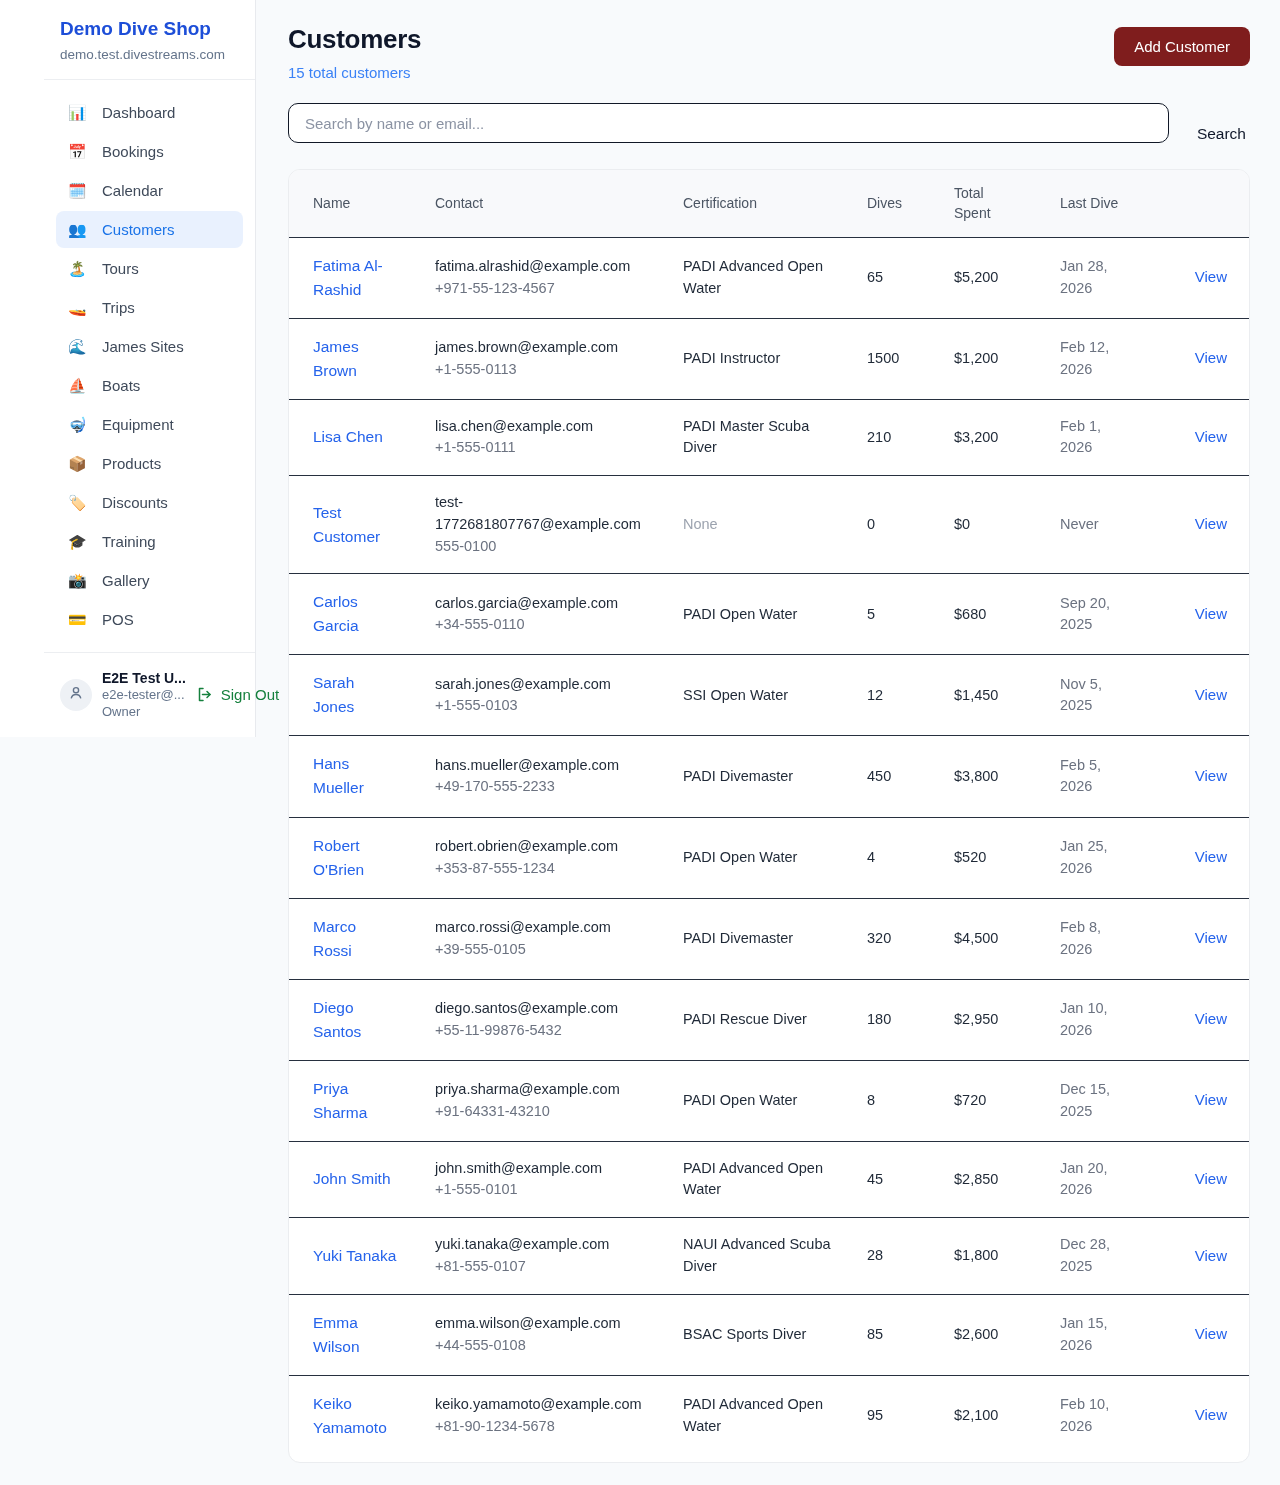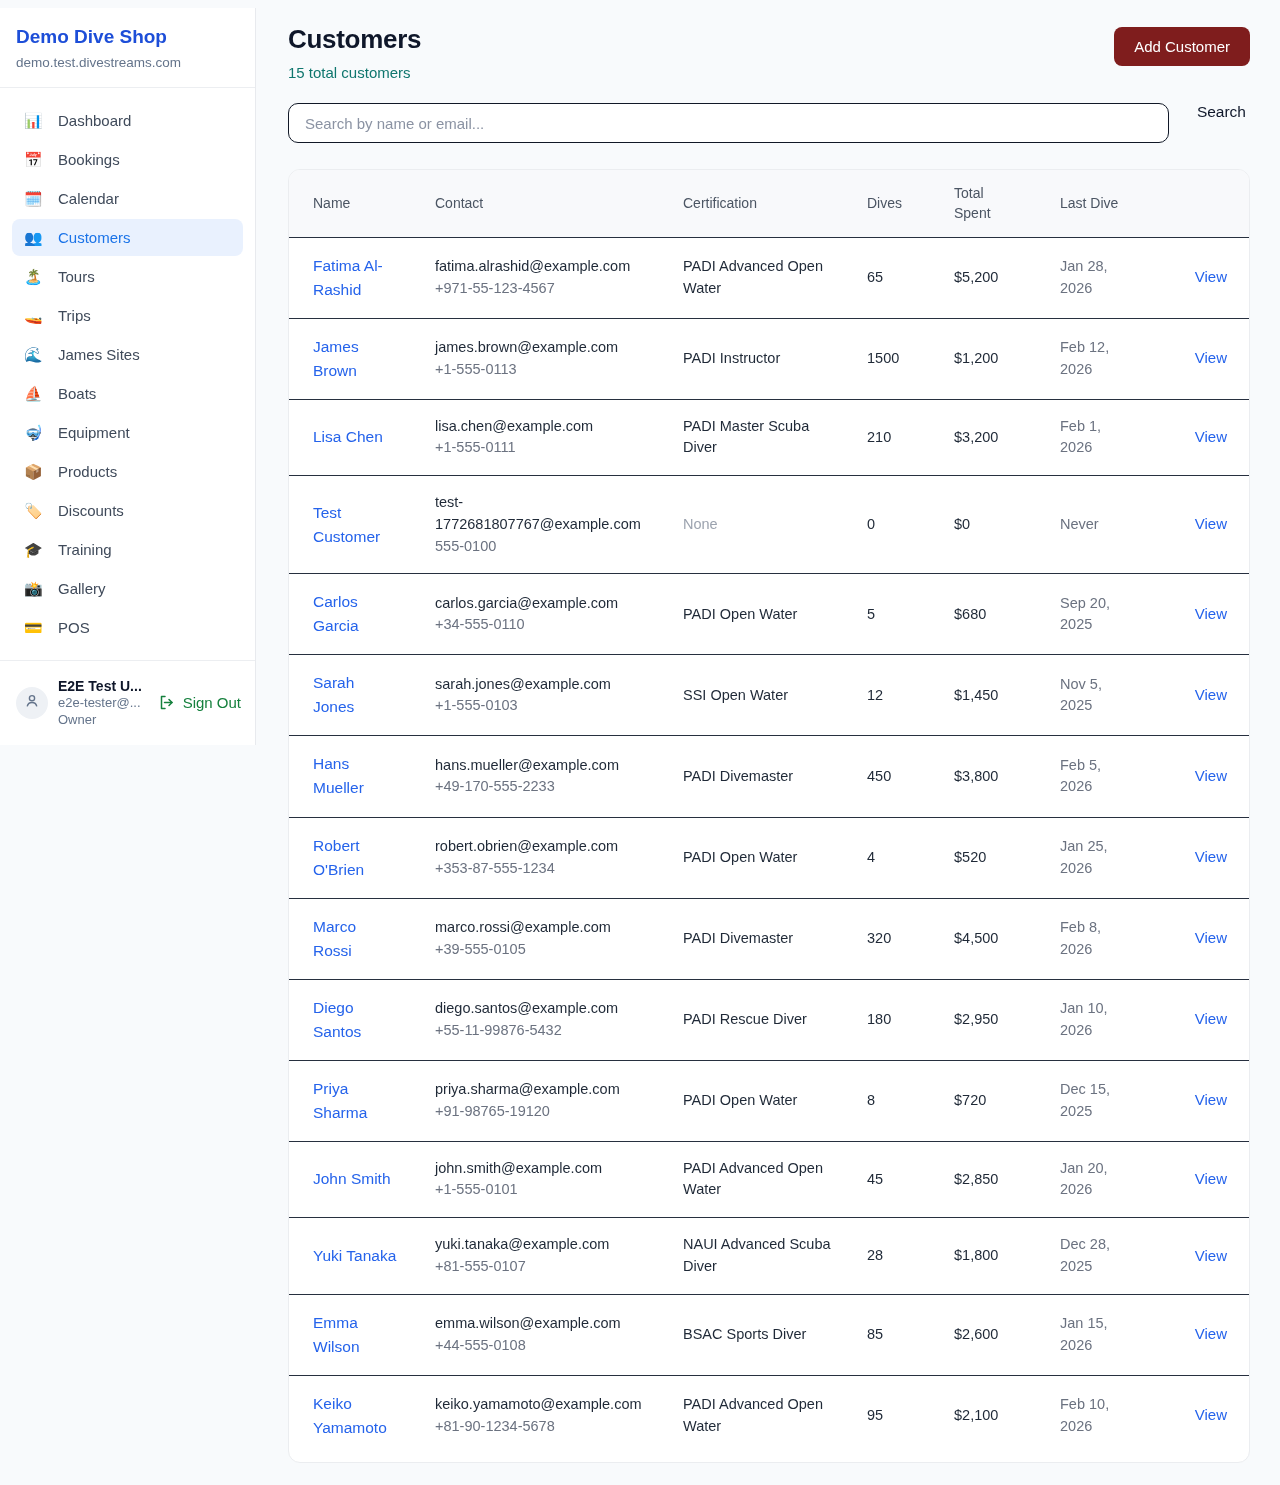--- a/index.html
+++ b/index.html
@@ -8,24 +8,25 @@
     height: 1485px;
     background: #f8fafc;
     font-family: "Liberation Sans", sans-serif;
     color: #111827;
     position: relative;
     overflow: hidden;
   }
 
   
   .sidebar {
-    position: absolute; top: 8px; left: 0;
+    position: absolute; top: 0; left: 0;
     width: 256px;
     background: #ffffff;
     border-right: 1px solid #e8eaee;
+    padding-left: 44px;
   }
   .sb-header { padding: 18px 16px 17px 16px; border-bottom: 1px solid #eceef1; }
   .shop-name { font-size: 19px; font-weight: bold; color: #1d4ed8; }
   .shop-domain { margin-top: 7px; font-size: 13.5px; color: #64748b; }
 
   .nav { padding: 14px 12px 12px 12px; }
   .nav-item {
     display: flex; align-items: center; gap: 14px;
     padding: 10px 12px; margin-bottom: 2px;
     border-radius: 8px;
@@ -54,31 +55,31 @@
     display: flex; align-items: center; gap: 8px;
     background: none; border: none;
     font-family: inherit; font-size: 15px; color: #15803d;
     cursor: pointer; white-space: nowrap;
   }
 
   
   .main { margin-left: 256px; padding: 24px 30px 0 32px; }
   .page-head { display: flex; justify-content: space-between; align-items: flex-start; }
   .page-title { font-size: 26px; font-weight: bold; color: #0f172a; letter-spacing: -0.3px; }
-  .page-subtitle { margin-top: 9px; font-size: 15px; color: #0f766e; }
+  .page-subtitle { margin-top: 9px; font-size: 15px; color: #3b82f6; }
   .add-btn {
     margin-top: 3px;
     background: #7f1d1d; color: #fff;
     border: none; border-radius: 8px;
     padding: 11px 20px;
     font-family: inherit; font-size: 15px; font-weight: 500;
     cursor: pointer;
   }
 
-  .search-row { margin-top: 22px; display: flex; align-items: flex-start; gap: 24px; }
+  .search-row { margin-top: 22px; display: flex; align-items: flex-end; gap: 24px; }
   .search-input {
     flex: 1; height: 40px;
     border: 1px solid #111827; border-radius: 10px;
     padding: 0 16px;
     font-family: inherit; font-size: 15px; color: #111827;
     background: #fff; outline: none;
   }
   .search-input::placeholder { color: #8b93a3; }
   .search-btn {
     background: none; border: none;
@@ -367,21 +368,21 @@
     <td><span>PADI Rescue Diver</span></td>
     <td>180</td>
     <td>$2,950</td>
     <td class="last-dive">Jan 10, 2026</td>
     <td class="action"><a class="view-link">View</a></td>
   </tr>
           <tr>
     <td><a class="cust-name">Priya Sharma</a></td>
     <td>
       <div class="email">priya.sharma@example.com</div>
-      <div class="phone">+91-98765-19120</div>
+      <div class="phone">+91-64331-43210</div>
     </td>
     <td><span>PADI Open Water</span></td>
     <td>8</td>
     <td>$720</td>
     <td class="last-dive">Dec 15, 2025</td>
     <td class="action"><a class="view-link">View</a></td>
   </tr>
           <tr>
     <td><a class="cust-name">John Smith</a></td>
     <td>

